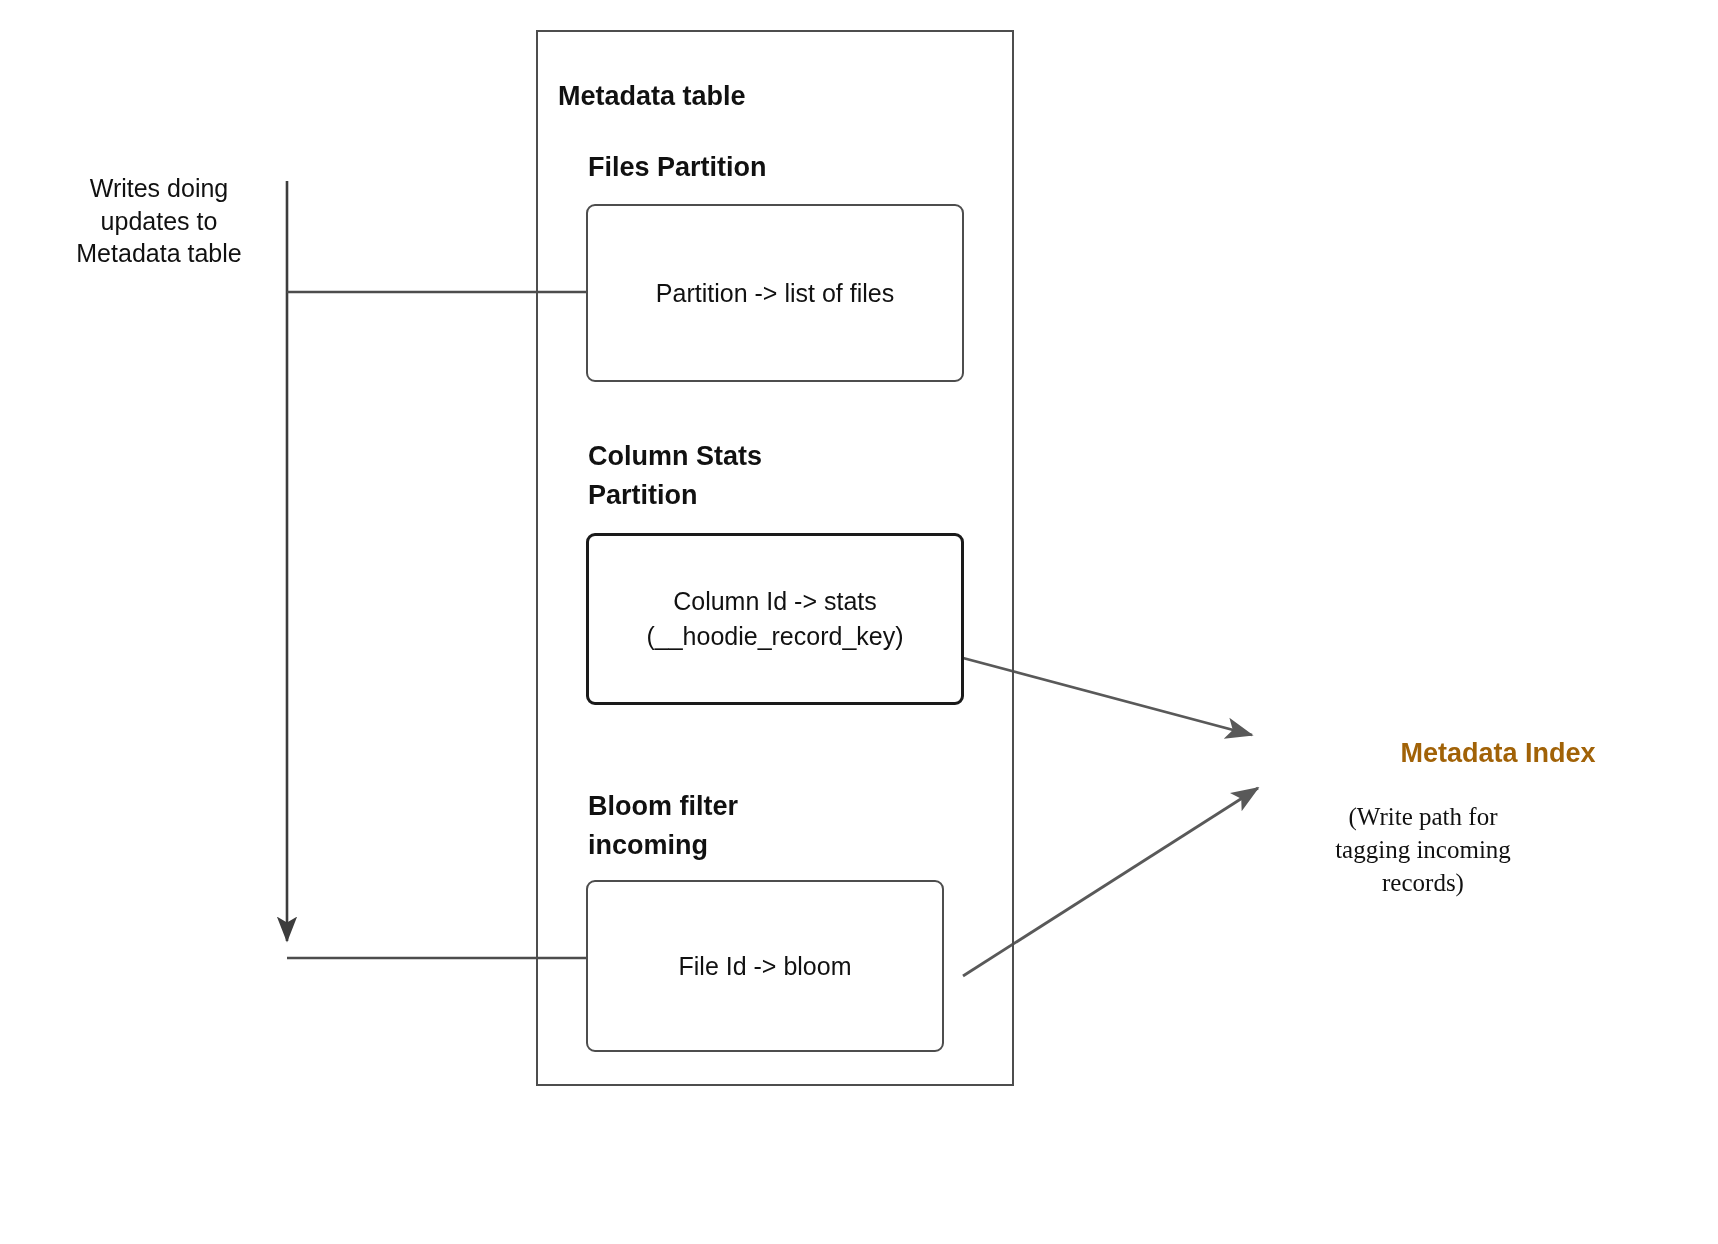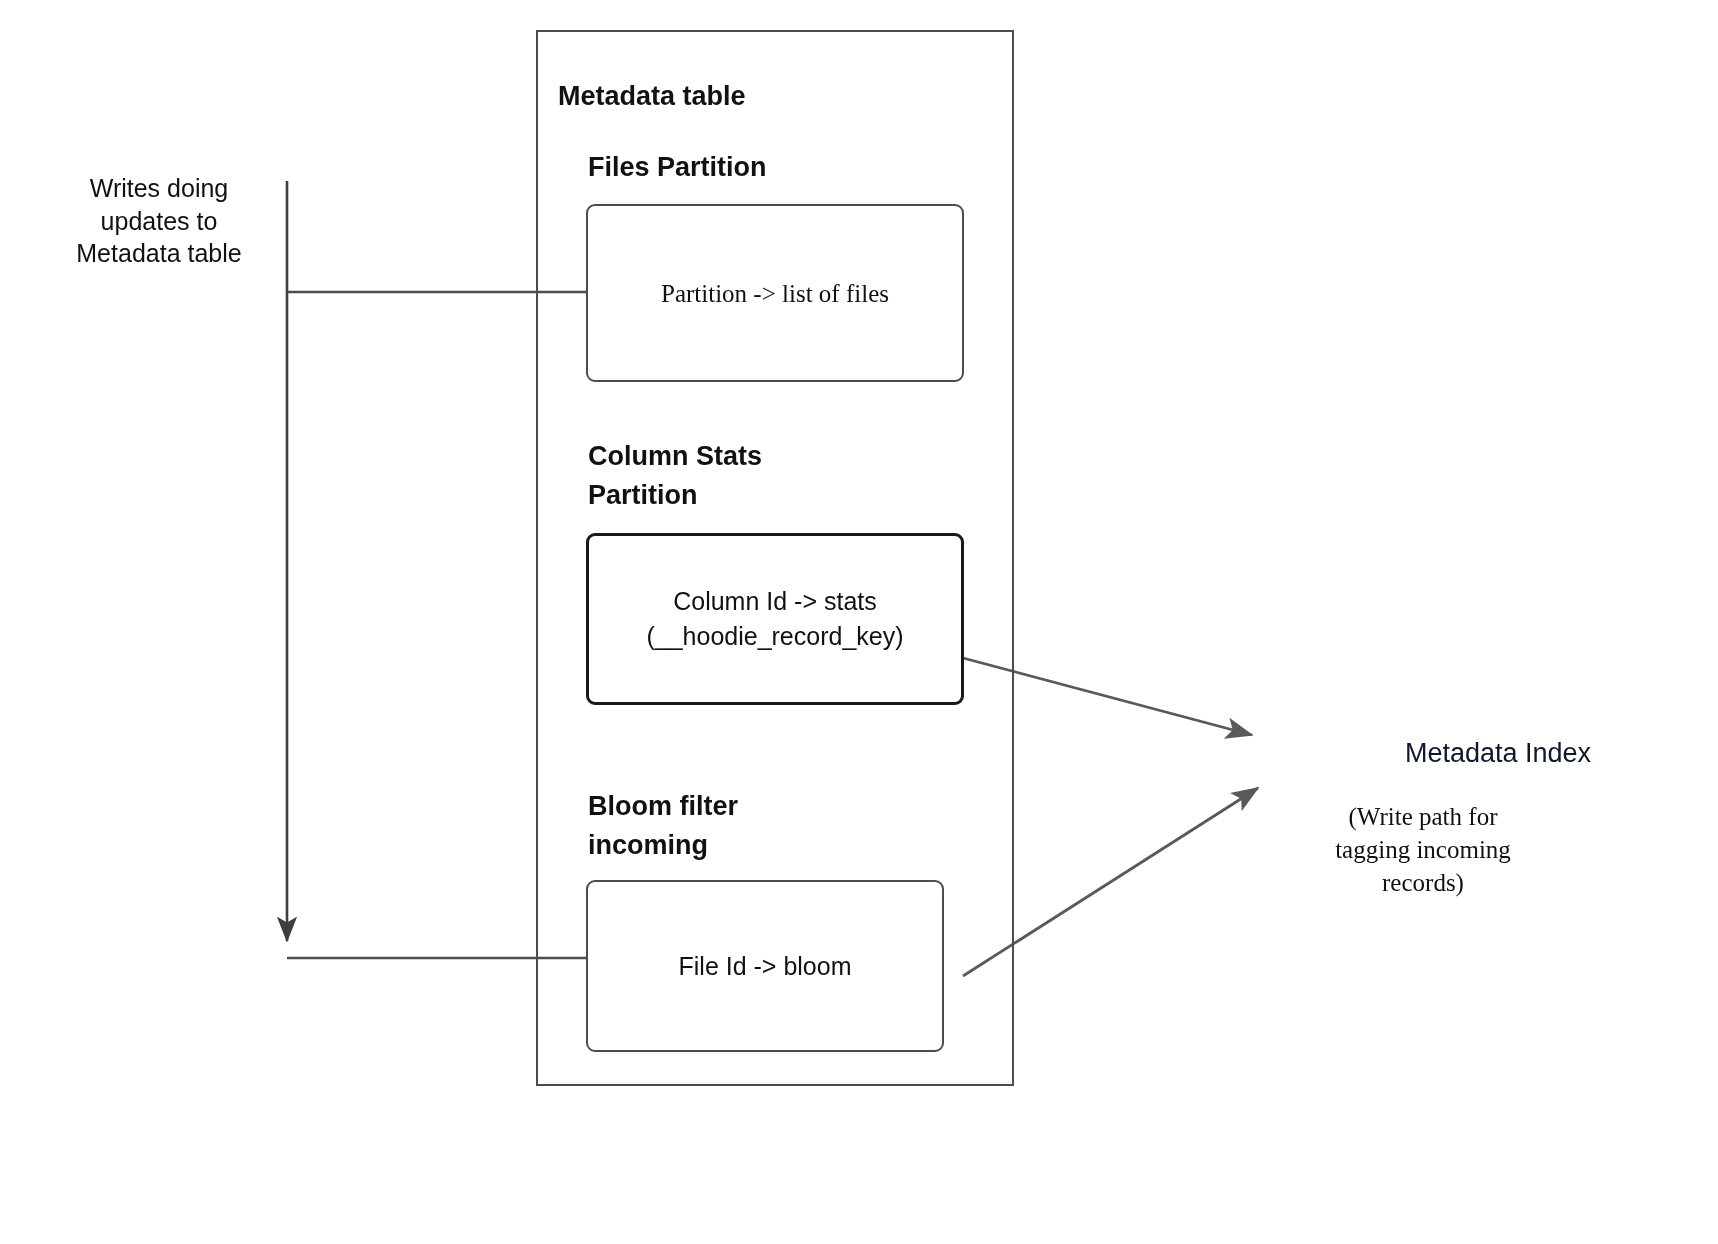--- a/index.html
+++ b/index.html
@@ -90,35 +90,35 @@
     background: #ffffff;
     display: flex;
     align-items: center;
     justify-content: center;
     text-align: center;
     font-size: 25px;
     color: #111111;
     line-height: 1.40;
     white-space: pre-line;
   }
-  .box-files   { left: 586px; top: 204px; width: 378px; height: 178px; font-family: Liberation Serif, serif; }
+  .box-files   { left: 586px; top: 204px; width: 378px; height: 178px; }
   .box-colstat { left: 586px; top: 533px; width: 378px; height: 172px;
                  border-width: 3.5px; border-color: #1a1a1a; }
   .box-bloom   { left: 586px; top: 880px; width: 358px; height: 172px; }
 
   
   .right-title {
     position: absolute;
     left: 1288px;
     top: 738px;
     width: 420px;
     text-align: center;
     font-size: 27px;
-    font-weight: normal;
-    color: #0f172a;
+    font-weight: bold;
+    color: #a16207;
   }
   .right-note {
     position: absolute;
     left: 1300px;
     top: 800px;
     width: 246px;
     text-align: center;
     font-size: 25px;
     color: #111111;
     line-height: 1.32;

